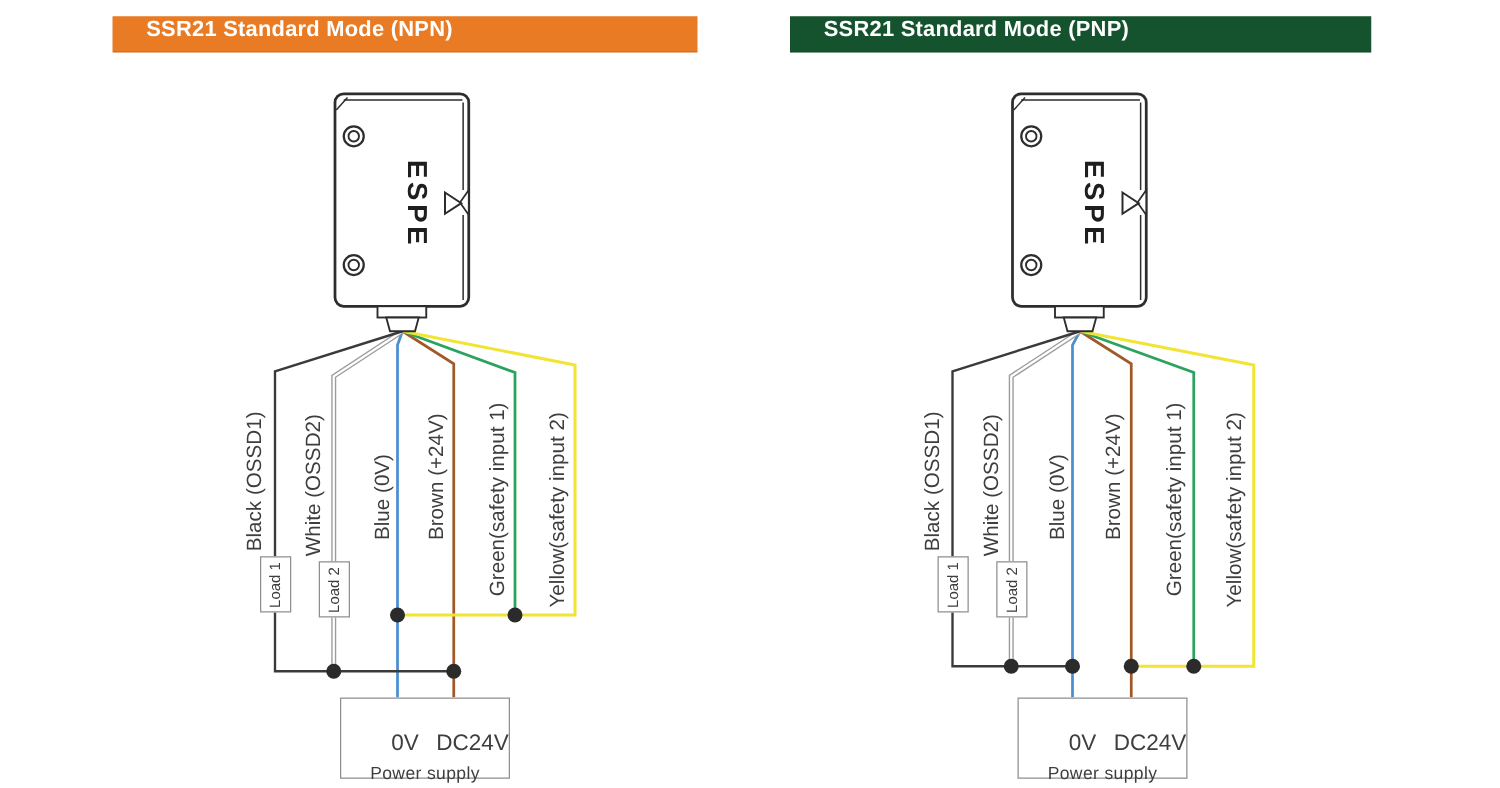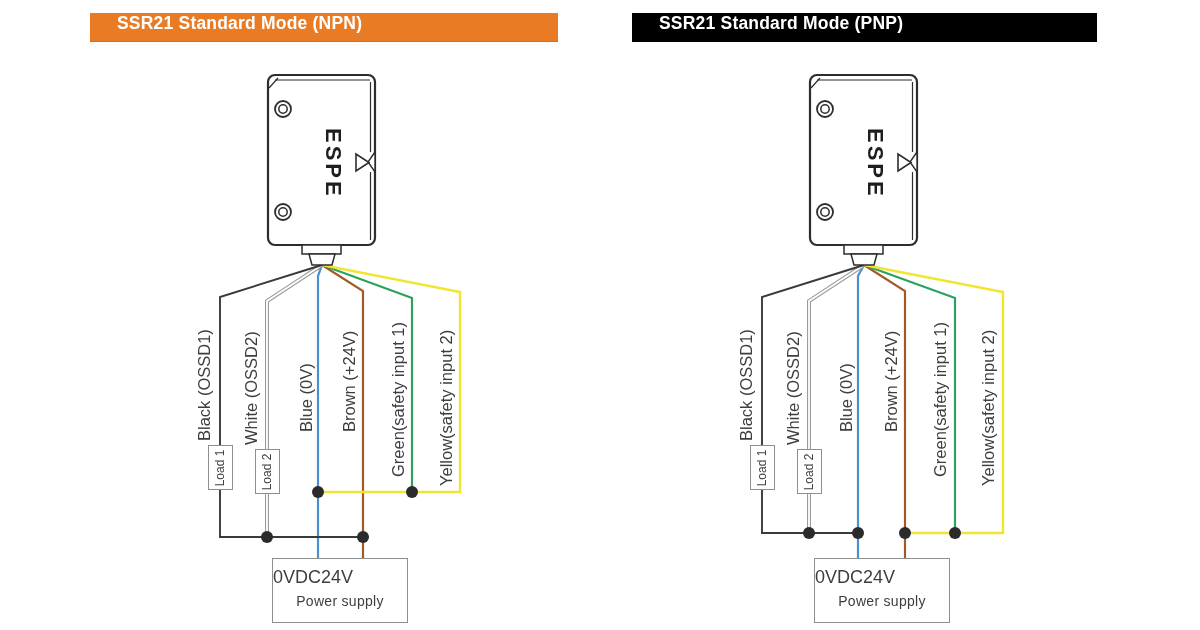--- a/index.html
+++ b/index.html
@@ -35,33 +35,33 @@
     display:flex; align-items:center; justify-content:center;
   }
   .load-box span {
     display:block; white-space:nowrap; transform:rotate(-90deg);
     font-size:12px; color:#3E3E3E;
   }
   .psu-box {
     position:absolute; width:136px; height:65px; background:#fff;
     border:1.5px solid #8F8F8F; text-align:center; color:#3E3E3E;
   }
-  .psu-row1 { display:flex; justify-content:flex-start; margin-top:8px;
+  .psu-row1 { display:flex; justify-content:flex-end; gap:14px; margin-top:25px;
               font-size:18px; }
   .psu-row2 { margin-top:5px; font-size:14px; letter-spacing:0.3px; }
 </style>
 </head>
 <body>
 
 <div class="canvas">
 
   <div class="header-bar" style="left: 90px; width: 468px; background-color: rgb(233, 123, 37);">
     <span class="title">SSR21 Standard Mode (NPN)</span>
   </div>
-  <div class="header-bar" style="left: 632px; width: 465px; background-color: #000000;">
+  <div class="header-bar" style="left: 632px; width: 465px; background-color: #14532d;">
     <span class="title">SSR21 Standard Mode (PNP)</span>
   </div>
 
   <svg class="wiring" width="1200" height="630" viewBox="0 0 1200 630">
 
     <g>
 
       <path d="M322,265 L318,276 L318,558" fill="none" stroke-width="2.2" stroke="#4A8FD0"></path>
       <path d="M322,265 L363,291 L363,558" fill="none" stroke-width="2.2" stroke="#A05A28"></path>
       <path d="M322,265 L412,298 L412,492" fill="none" stroke-width="2.2" stroke="#2BA35F"></path>

